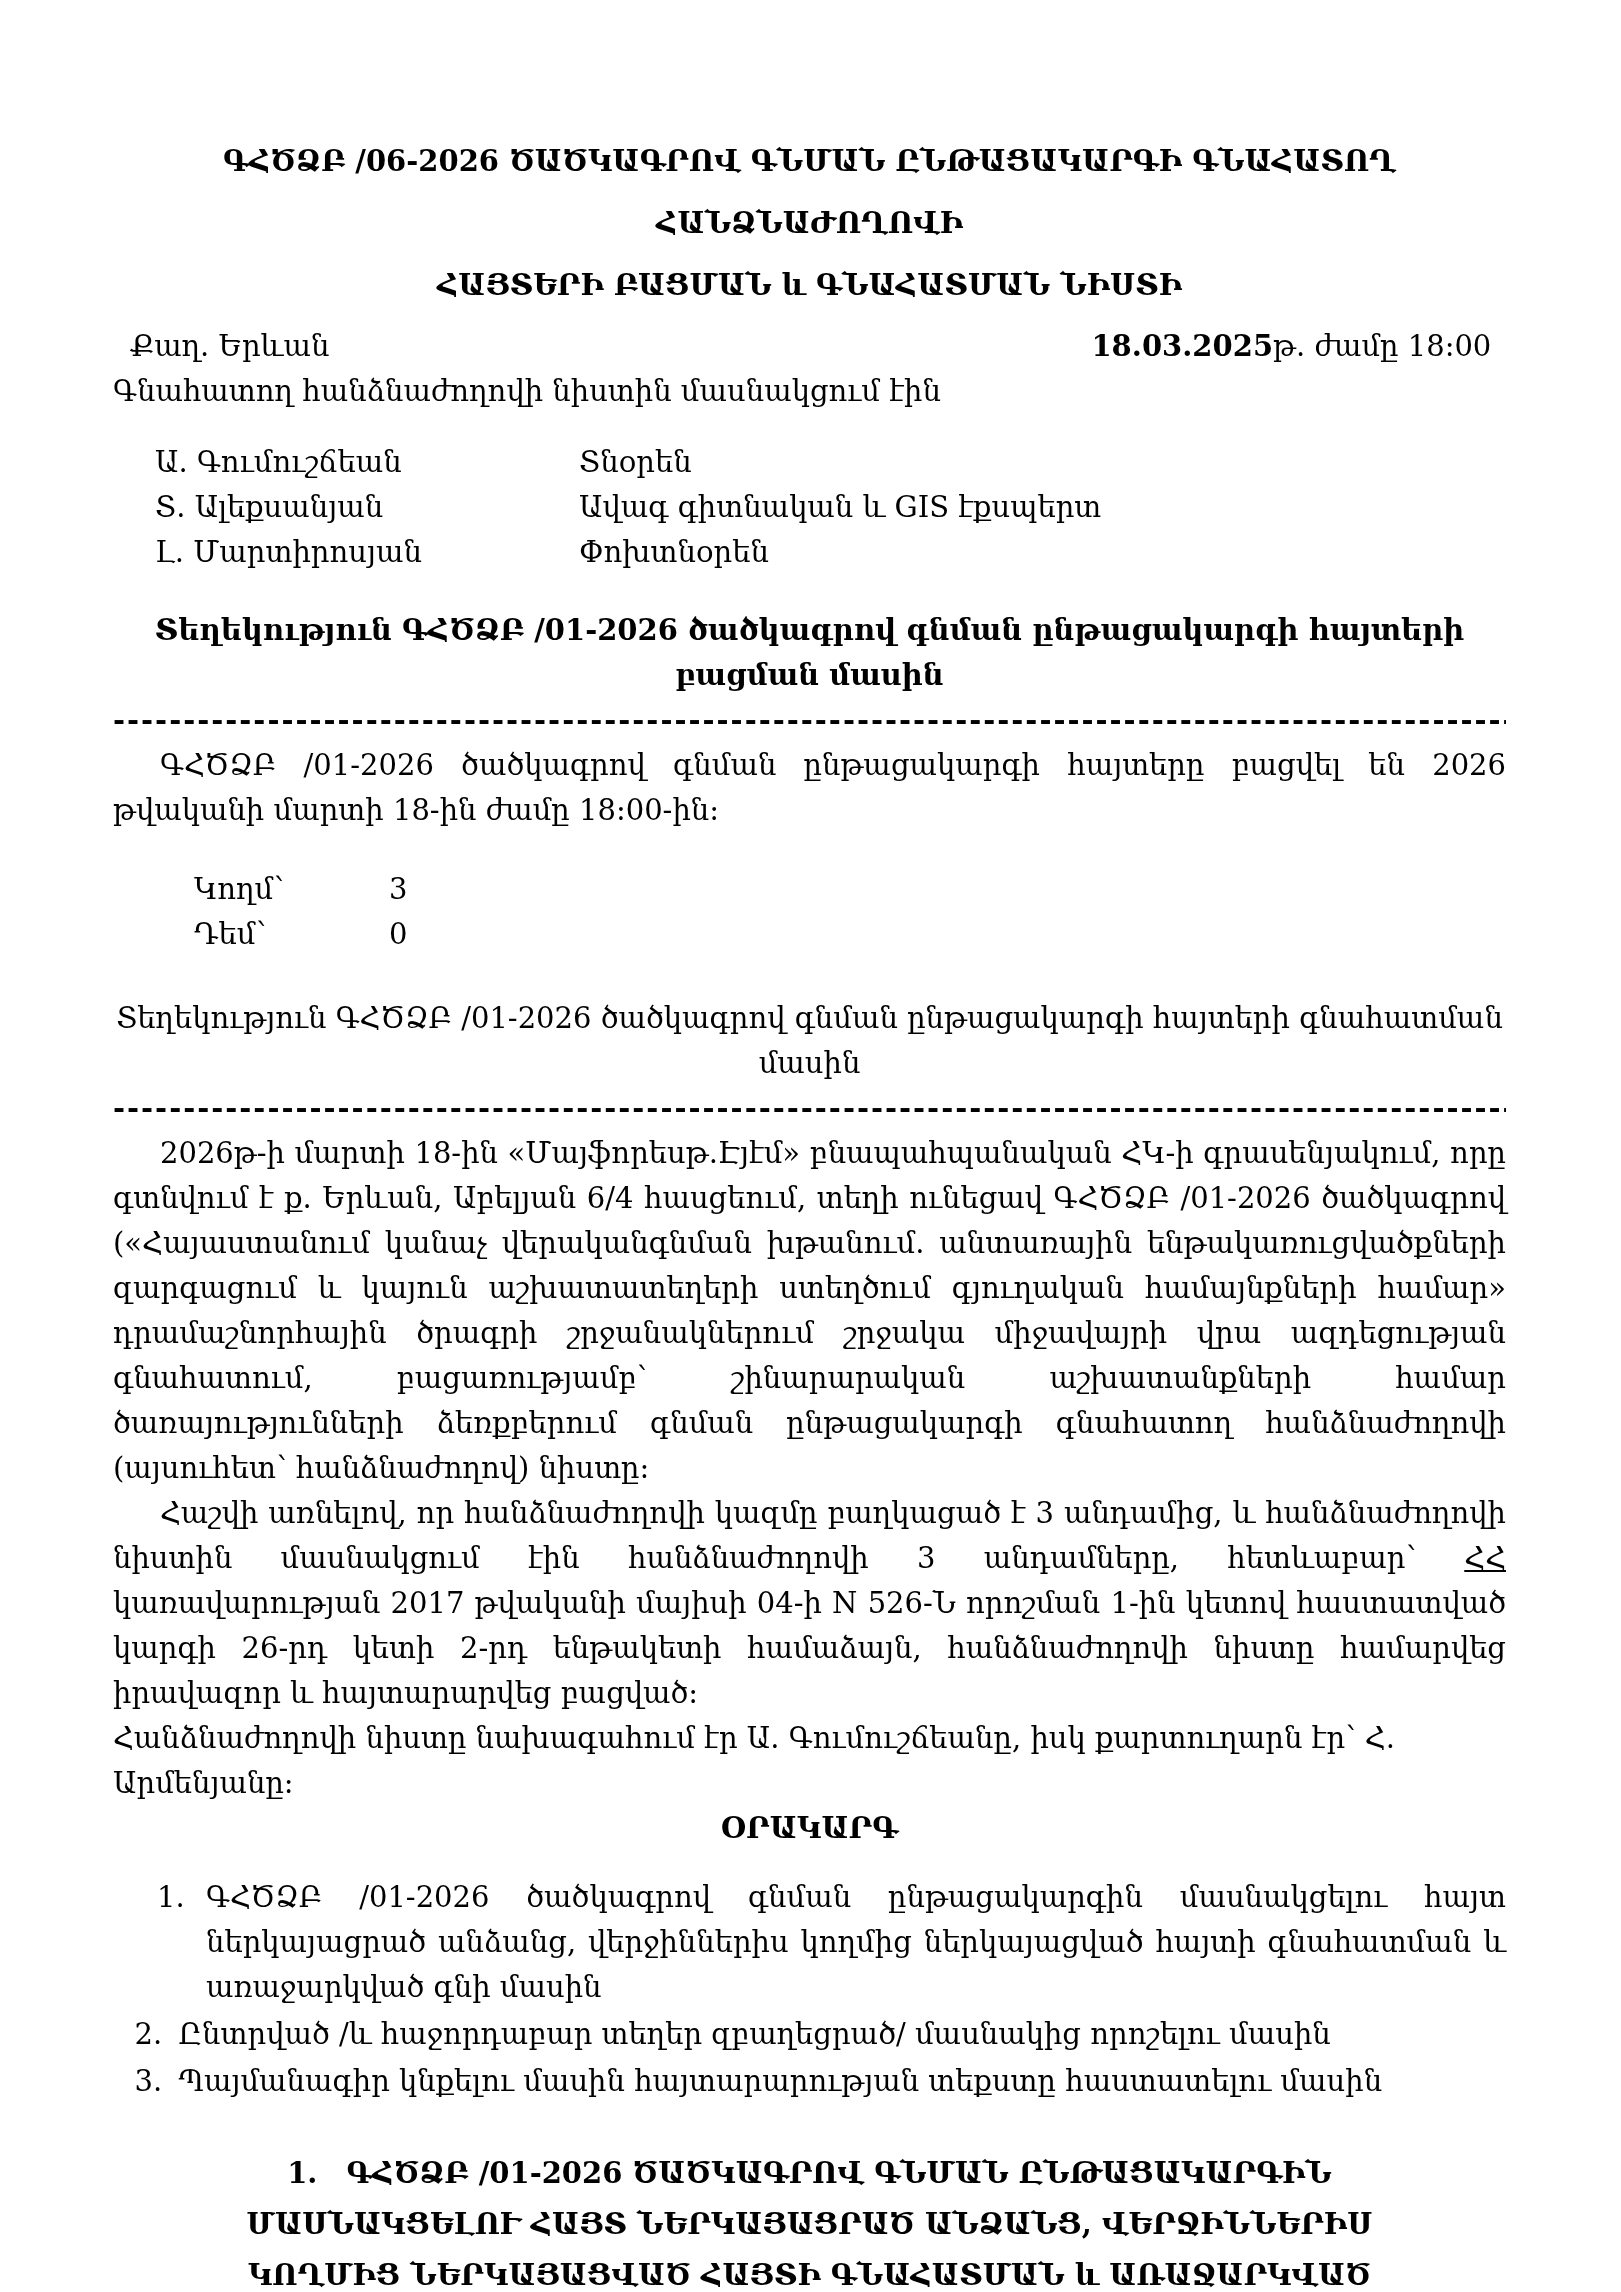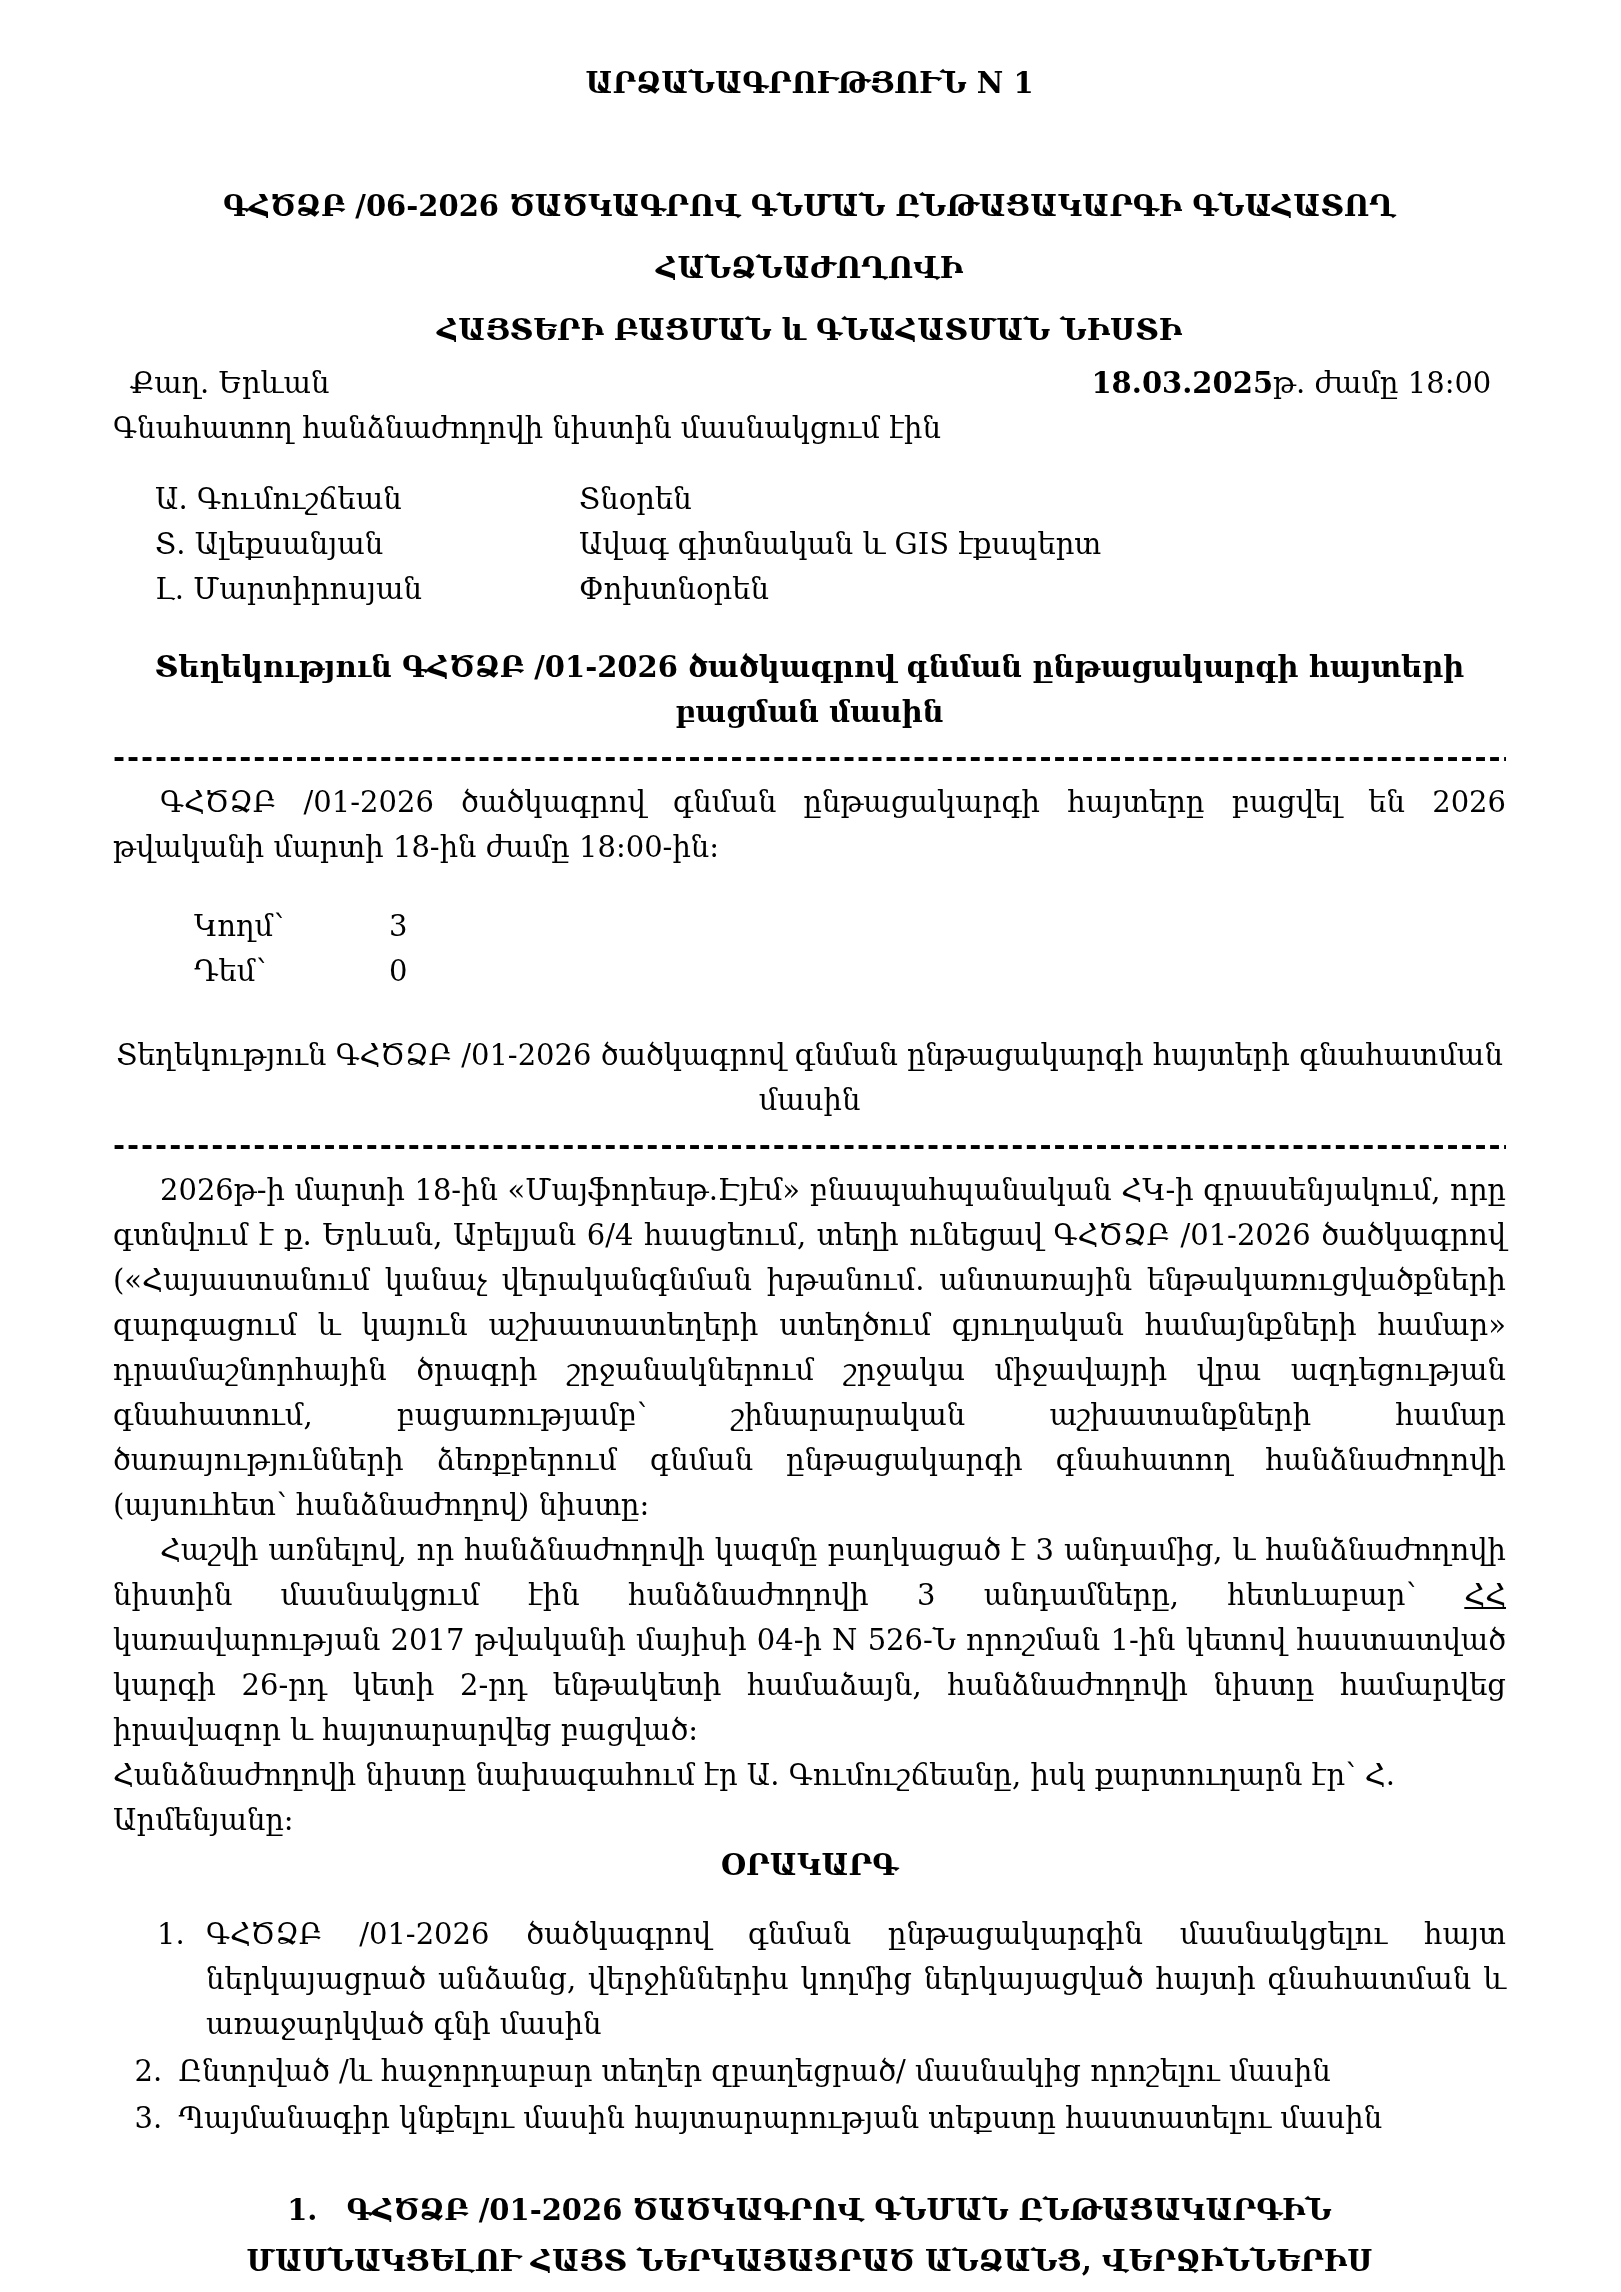--- a/index.html
+++ b/index.html
@@ -12,21 +12,21 @@
     color: #000000;
     font-family: "DejaVu Serif", "DejaVu Sans", serif;
     font-size: 29px;
     line-height: 45px;
     box-sizing: border-box;
     padding: 61px 115px 0 113px;
     overflow: hidden;
   }
   .doc-title { text-align: center; font-weight: bold; }
   .doc-subtitle { text-align: center; font-weight: bold; line-height: 62px; margin-top: 69px; }
-  .meta-row { display: flex; justify-content: space-between; margin-top: 0; }
+  .meta-row { display: flex; justify-content: space-between; margin-top: 8px; }
   .city { margin-left: 16.7px; }
   .datetime { margin-right: 14.7px; white-space: nowrap; }
   .datetime .d-bold { font-weight: bold; }
   .participants-intro { margin-top: 0; }
   .participants-table { margin-top: 25.5px; margin-left: 42px; }
   .member-row { display: flex; }
   .member-name { width: 424px; flex: 0 0 auto; }
   .member-position { flex: 1; }
   .sec-heading { margin-top: 33px; font-weight: bold; text-align: center; }
   .sec-heading-2 { margin-top: 39px; font-weight: normal; text-align: center; }
@@ -51,21 +51,20 @@
     margin-top: 44px; font-weight: bold; text-align: center;
     line-height: 51px; padding: 0 93px;
   }
   .section1-heading .sec-num { margin-right: 29px; }
 </style>
 </head>
 <body>
 
 <div class="page">
 
-  <div class="doc-title">ԱՐՁԱՆԱԳՐՈՒԹՅՈՒՆ N 1</div>
 
   <div class="doc-subtitle">
     <div>ԳՀԾՁԲ /06-2026 ԾԱԾԿԱԳՐՈՎ ԳՆՄԱՆ ԸՆԹԱՑԱԿԱՐԳԻ ԳՆԱՀԱՏՈՂ ՀԱՆՁՆԱԺՈՂՈՎԻ</div>
     <div>ՀԱՅՏԵՐԻ ԲԱՑՄԱՆ և ԳՆԱՀԱՏՄԱՆ ՆԻՍՏԻ</div>
   </div>
 
   <div class="meta-row">
     <span class="city">Քաղ. Երևան</span>
     <span class="datetime"><span class="d-bold">18.03.2025</span><span>թ. ժամը 18:00</span></span>
   </div>

